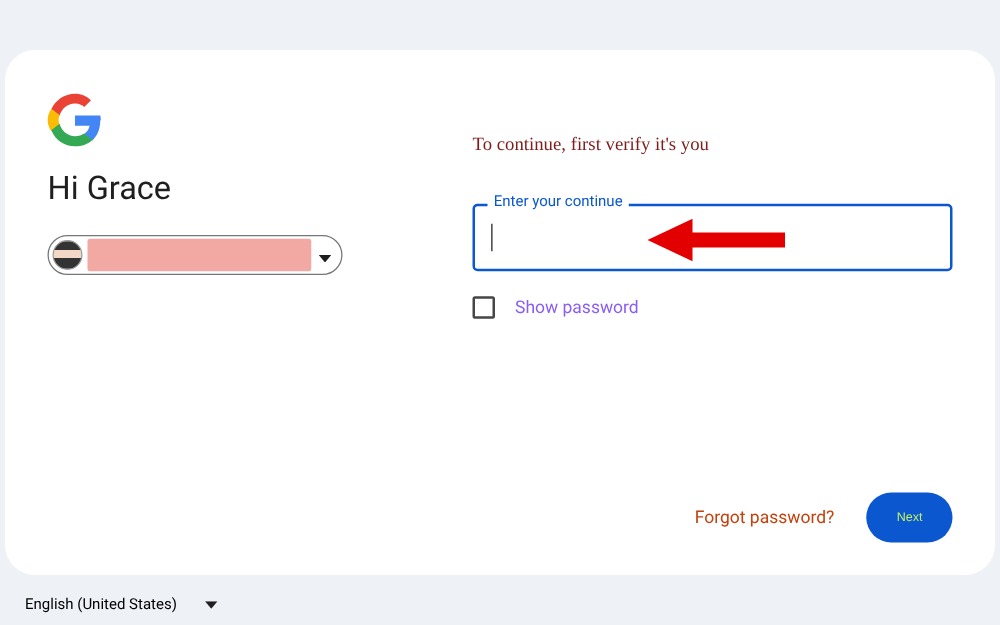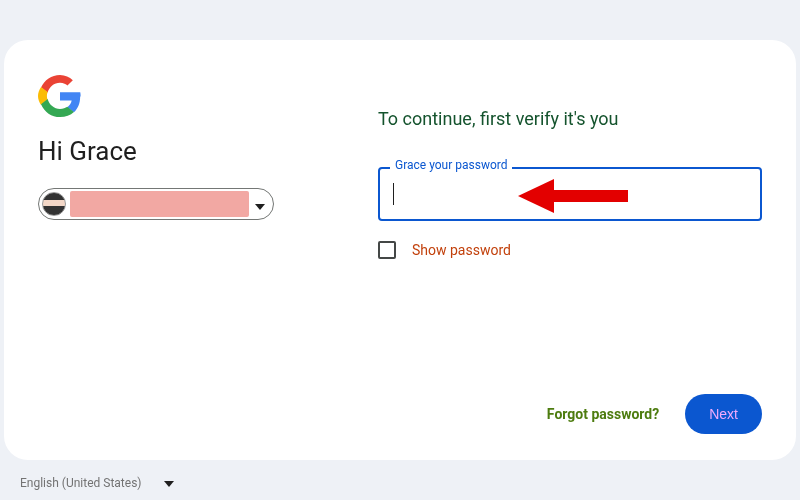--- a/index.html
+++ b/index.html
@@ -68,22 +68,23 @@
       flex: 1;
       height: 26px;
       background: #f2a8a3;
       border-radius: 2px;
     }
     .chev-down {
       margin-left: 6px;
       flex-shrink: 0;
     }
     .instruction {
-      font-size: 18px;
-      color: #14532d;
+      font-size: 15px;
+      color: #7f1d1d;
+      font-family: Liberation Serif, serif;
     }
     .field-wrap {
       margin-top: 38px;
       position: relative;
     }
     .field {
       width: 100%;
       height: 54px;
       border: 2px solid #0b57d0;
       border-radius: 4px;
@@ -122,53 +123,53 @@
       gap: 16px;
     }
     .cb {
       width: 18px; height: 18px;
       border: 2px solid #444746;
       border-radius: 2px;
       cursor: pointer;
     }
     .show-label {
       font-size: 14px;
-      color: #c2410c;
+      color: #8b5cf6;
     }
     .action-row {
       display: flex;
       justify-content: flex-end;
       align-items: center;
       gap: 26px;
       margin-top: 8px;
     }
     .forgot {
-      color: #4d7c0f;
+      color: #c2410c;
       font-size: 14px;
-      font-weight: 700;
+      font-weight: 400;
       cursor: pointer;
     }
     .next-btn {
       background: #0b57d0;
-      color: #f0abfc;
+      color: #bef264;
       border: none;
       border-radius: 22px;
       height: 40px;
       padding: 0 24px;
-      font-size: 14px;
+      font-size: 10px;
       font-weight: 500;
       cursor: pointer;
     }
     .footer {
       display: flex;
       justify-content: space-between;
       align-items: center;
       padding: 6px 20px 0 20px;
       font-size: 12px;
-      color: #737373;
+      color: #000000;
       height: 40px;
     }
     .lang {
       display: flex;
       align-items: center;
       gap: 22px;
       cursor: pointer;
     }
     .foot-links {
       display: flex;
@@ -201,21 +202,21 @@
               <path d="M0 0l5 6 5-6z" fill="#1f1f1f"></path>
             </svg>
         </span>
       </div>
     </div>
 
     <div class="right-col">
       <div class="instruction">To continue, first verify it's you</div>
 
       <div class="field-wrap">
-        <label class="field-label">Grace your password</label>
+        <label class="field-label">Enter your continue</label>
         <input class="field" type="password" value="" style="">
         <div class="cursor-bar"></div>
         <div class="arrow-annot">
           <svg width="110" height="34" viewBox="0 0 110 34">
             <rect x="30" y="11" width="80" height="12" fill="#e30000"></rect>
             <polygon points="0,17 36,0 36,34" fill="#e30000"></polygon>
           </svg>
         </div>
       </div>
 

